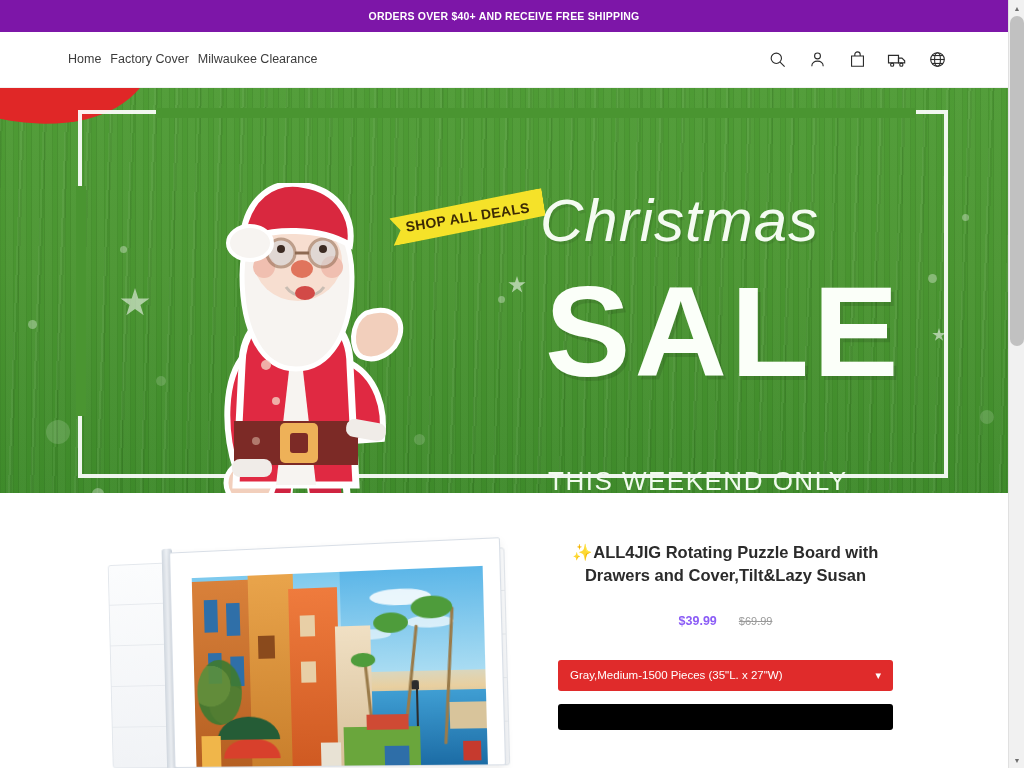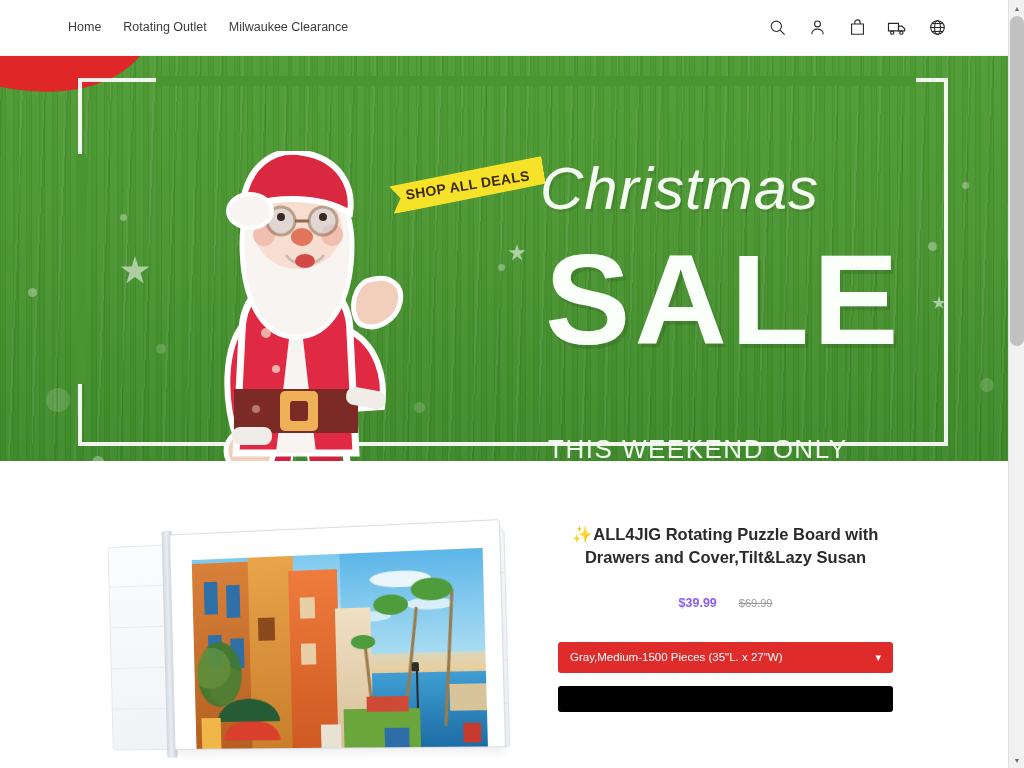--- a/index.html
+++ b/index.html
@@ -44,21 +44,21 @@
   .header {
     height: 56px;
     background: #ffffff;
     display: flex;
     align-items: center;
     padding: 0 60px 0 68px;
     border-bottom: 1px solid #f2f2f2;
   }
   .nav {
     display: flex;
-    gap: 22px;
+    gap: 9px;
     flex: 1;
   }
   .nav a {
     color: #3c3c3c;
     text-decoration: none;
     font-size: 12.5px;
     line-height: 1;
     white-space: nowrap;
   }
   .header-icons {
@@ -166,21 +166,21 @@
     position:absolute; left: 548px; top: 378px;
     font-size: 26px;
     color: #f1fbee;
     letter-spacing: 1.5px;
     font-weight: 400;
   }
 
   
   .product {
     display: flex;
-    padding: 50px 0 0 0;
+    padding: 36px 0 0 0;
     background: #fff;
     height: 268px;
     gap: 42px;
   }
   .product-media {
     width: 520px;
     position: relative;
     padding-left: 80px;
     padding-top: 18px;
   }
@@ -318,25 +318,28 @@
     border-radius: 7px;
     cursor:pointer;
   }
 </style>
 </head>
 <body>
 
 <div class="viewport">
   <div class="page">
 
+    <div class="announce">
+      <span>ORDERS OVER $40+ AND RECEIVE FREE SHIPPING</span>
+    </div>
 
     <div class="header">
       <nav class="nav">
         <a href="#">Home</a>
-        <a href="#">Rotating Outlet</a>
+        <a href="#">Factory Cover</a>
         <a href="#">Milwaukee Clearance</a>
       </nav>
       <div class="header-icons">
         <div class="hicon">
           <svg width="19" height="19" viewBox="0 0 24 24" fill="none" stroke="currentColor" stroke-width="1.4">
             <circle cx="10.5" cy="10.5" r="6.5"></circle>
               <line x1="15.3" y1="15.3" x2="21" y2="21"></line>
           </svg>
         </div>
         <div class="hicon">

